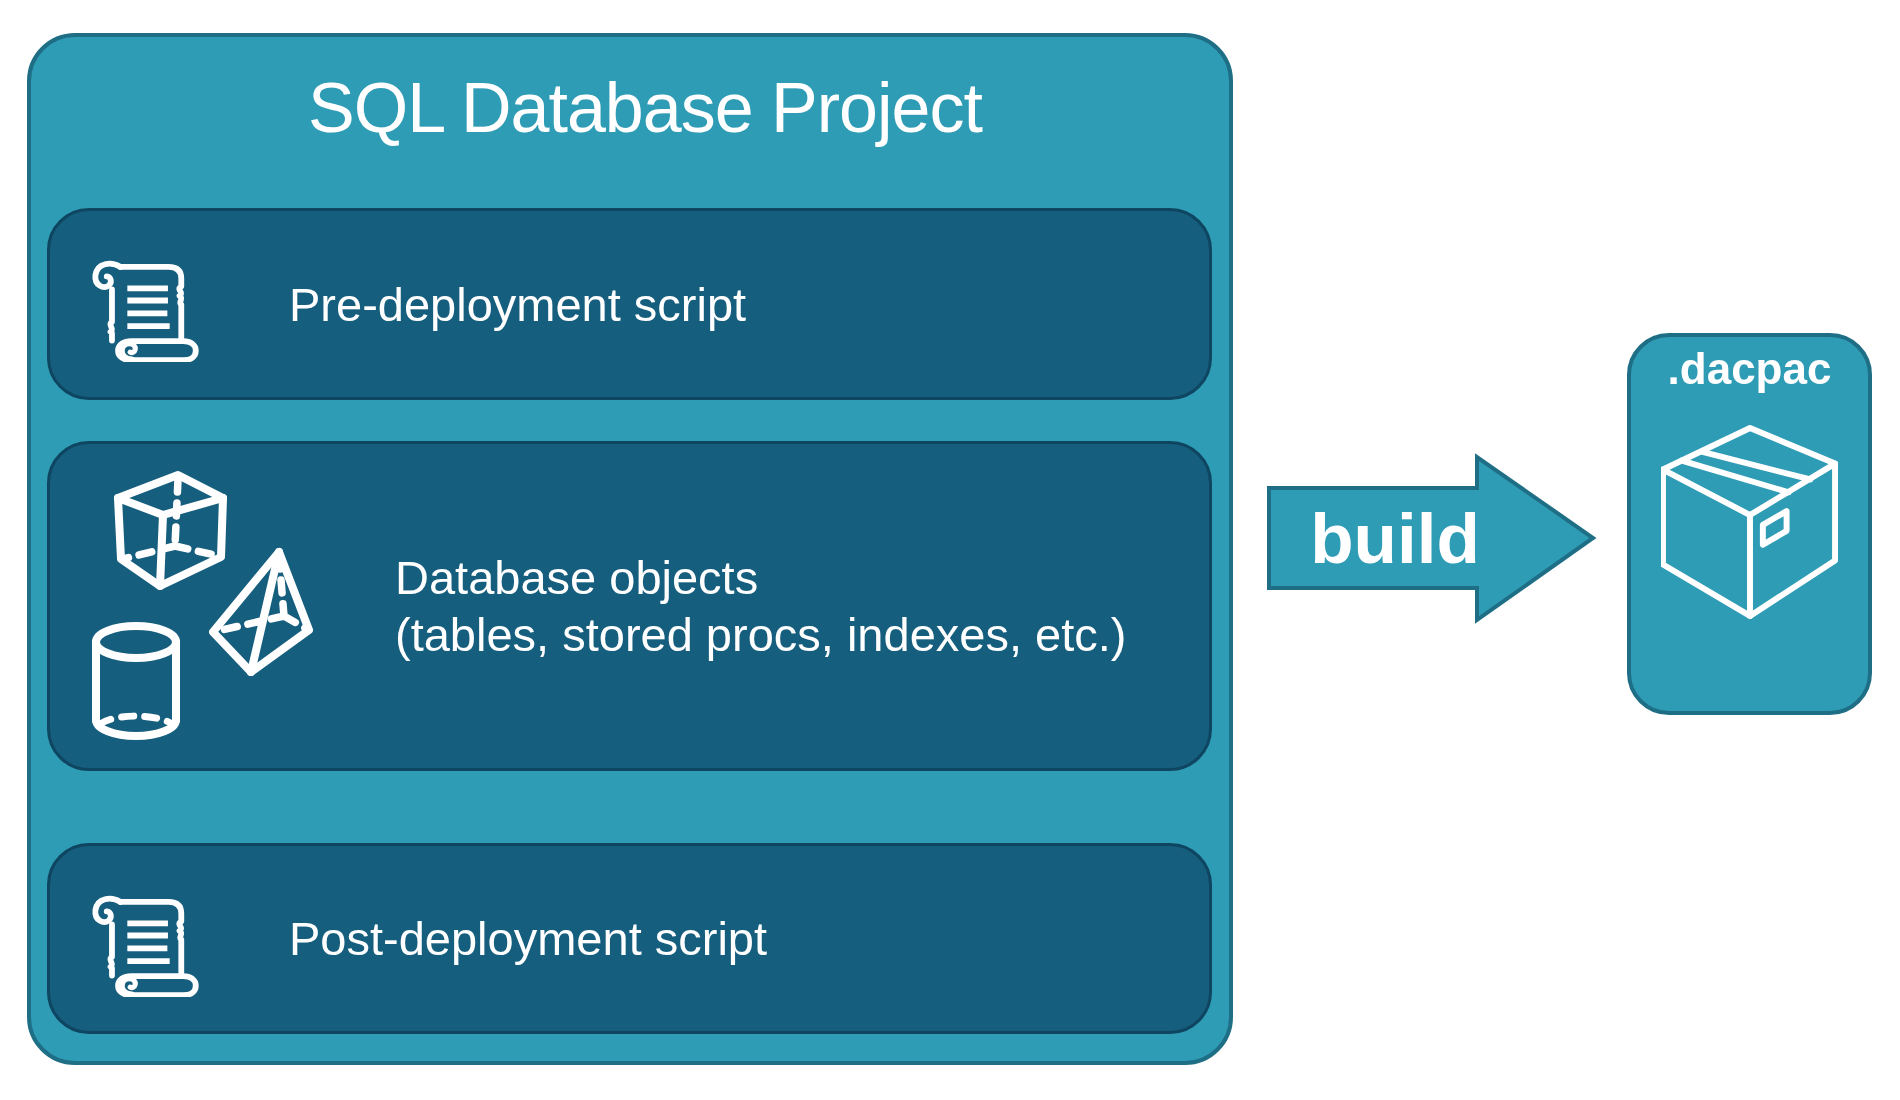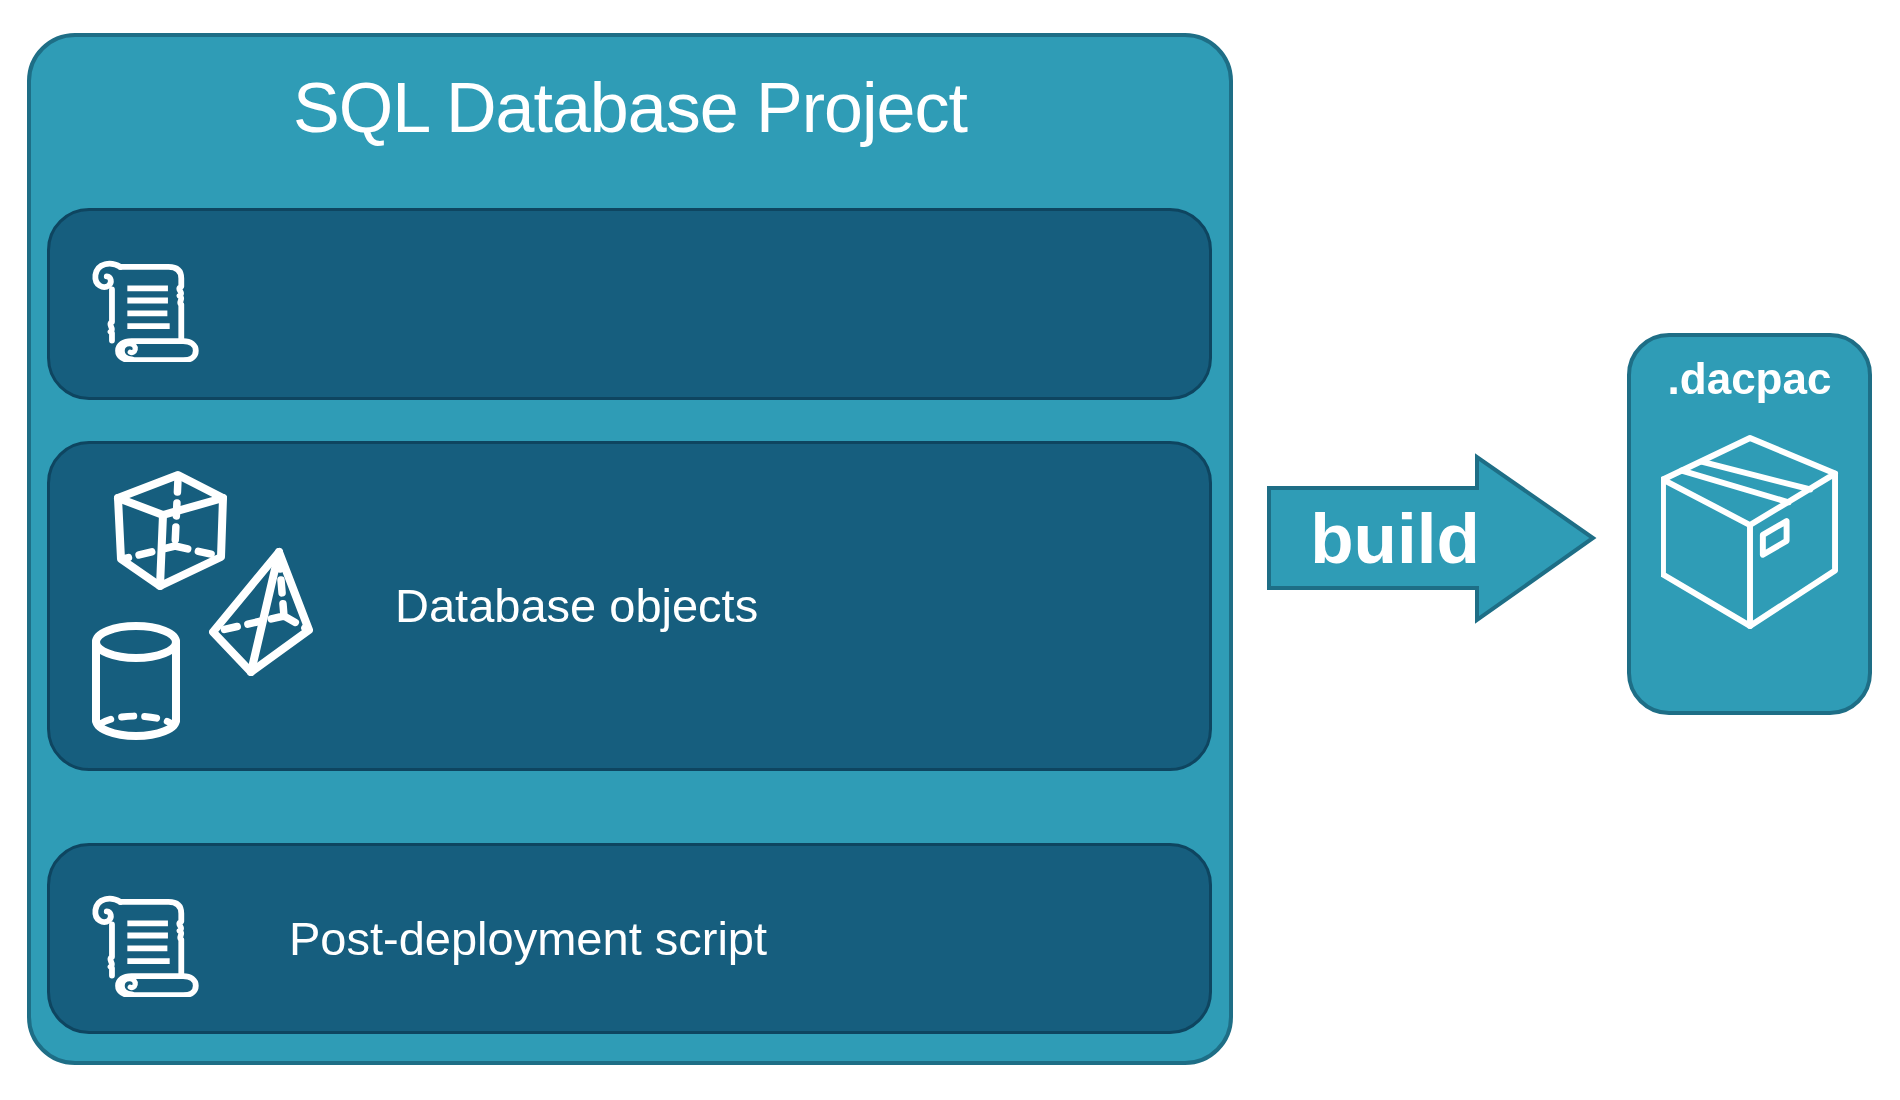--- a/index.html
+++ b/index.html
@@ -8,21 +8,21 @@
     font-family:"Liberation Sans", sans-serif;color:var(--text,#fff);
   }
   
   .project-box{
     position:absolute;left:27px;top:33px;width:1206px;height:1032px;
     background:var(--teal,#2f9cb6);
     border:4px solid var(--teal-border,#1e6e86);
     border-radius:48px;box-sizing:border-box;
   }
   .project-title{
-    position:absolute;left:0;top:0;width:100%;height:142px;
+    position:absolute;left:15px;top:0;width:100%;height:142px;
     display:flex;align-items:center;justify-content:center;
     font-size:70px;font-weight:400;letter-spacing:-1px;color:var(--text,#fff);
     margin:0;
   }
   
   .panel{
     position:absolute;left:16px;width:1165px;
     background:var(--panel,#165e7e);
     border:3px solid var(--panel-border,#0e4560);
     border-radius:42px;box-sizing:border-box;
@@ -54,21 +54,21 @@
     font-size:71px;font-weight:bold;color:var(--text,#fff);
   }
   
   .dacpac-box{
     position:absolute;left:1627px;top:333px;width:245px;height:382px;
     background:var(--teal,#2f9cb6);
     border:4px solid var(--teal-border,#1e6e86);
     border-radius:42px;box-sizing:border-box;
     display:flex;flex-direction:column;align-items:center;
   }
-  .dacpac-label{margin-top:17px;font-size:44px;font-weight:bold;color:var(--text,#fff);}
+  .dacpac-label{margin-top:7px;font-size:44px;font-weight:bold;color:var(--text,#fff);}
   .package-icon{margin-top:20px;}
   
   .wstroke{stroke:var(--text,#fff);fill:none;stroke-linecap:round;stroke-linejoin:round;}
   .wdash{stroke:var(--text,#fff);fill:none;stroke-linecap:round;stroke-linejoin:round;}
   .tline{stroke:var(--text,#fff);fill:none;stroke-linecap:square;}
 </style>
 </head>
 <body>
 
 <div class="canvas">
@@ -78,20 +78,21 @@
 
     <div class="panel panel-pre">
       <svg class="scroll-icon" width="122" height="116" viewBox="0 0 420 400">
         <path class="wstroke" stroke-width="20" d="M132 72 C100 52 52 58 46 100 C42 136 74 150 92 136 C104 126 100 106 85 105"></path>
         <path class="wstroke" stroke-width="20" d="M132 72 L298 72 C328 72 342 86 342 112 L342 140 C322 150 354 160 336 172 C352 182 330 192 342 202 L342 328"></path>
         <path class="wstroke" stroke-width="20" d="M103 150 L103 262 C86 272 114 284 98 296 L103 300 L103 326"></path>
         <path class="wstroke" stroke-width="20" d="M342 328 L348 328 C375 328 392 341 392 361 C392 381 375 394 348 394 L170 394 C143 394 124 381 124 361 C124 341 143 328 170 328 L342 328"></path>
         <path class="wstroke" stroke-width="18" d="M172 390 C152 390 138 378 138 362 C138 347 150 337 164 337 C177 337 185 346 183 357 C181 366 172 370 166 366"></path>
         <path class="tline" stroke-width="20" d="M166 146 H202 M220 146 H286 M166 188 H244 M262 188 H286 M166 232 H284 M166 276 H208 M226 276 H292"></path>
       </svg>
+      <span class="panel-label">Pre-deployment script</span>
     </div>
 
     <div class="panel panel-obj">
       <div>
         <svg class="shape cube-icon" width="114" height="122" viewBox="0 0 114 122">
           <path class="wstroke" stroke-width="8" d="M5 29 L65 6 L110 29 L50 46 Z"></path>
           <path class="wstroke" stroke-width="8" d="M5 29 L8 90 L47 117 L108 88 L110 29"></path>
           <path class="wstroke" stroke-width="8" d="M50 46 L47 117"></path>
           <path class="wdash" stroke-width="7.5" stroke-dasharray="13 11" d="M65 10 L62 77 M62 77 L10 90 M62 77 L106 87"></path>
         </svg>
@@ -102,20 +103,21 @@
         </svg>
         <svg class="shape cylinder-icon" width="90" height="124" viewBox="0 0 90 124">
           <ellipse class="wstroke" stroke-width="8" cx="45" cy="20" rx="40" ry="16"></ellipse>
           <path class="wstroke" stroke-width="8" d="M5 20 L5 98 M85 20 L85 98"></path>
           <path class="wstroke" stroke-width="8" d="M5 98 A40 16 0 0 0 85 98"></path>
           <path class="wdash" stroke-width="7" stroke-dasharray="12 11" d="M9 102 A40 14 0 0 1 81 102"></path>
         </svg>
       </div>
       <div class="panel-label-2line">
         <span>Database objects</span>
+        <span>(tables, stored procs, indexes, etc.)</span>
       </div>
     </div>
 
     <div class="panel panel-post">
       <svg class="scroll-icon" width="122" height="116" viewBox="0 0 420 400">
         <path class="wstroke" stroke-width="20" d="M132 72 C100 52 52 58 46 100 C42 136 74 150 92 136 C104 126 100 106 85 105"></path>
         <path class="wstroke" stroke-width="20" d="M132 72 L298 72 C328 72 342 86 342 112 L342 140 C322 150 354 160 336 172 C352 182 330 192 342 202 L342 328"></path>
         <path class="wstroke" stroke-width="20" d="M103 150 L103 262 C86 272 114 284 98 296 L103 300 L103 326"></path>
         <path class="wstroke" stroke-width="20" d="M342 328 L348 328 C375 328 392 341 392 361 C392 381 375 394 348 394 L170 394 C143 394 124 381 124 361 C124 341 143 328 170 328 L342 328"></path>
         <path class="wstroke" stroke-width="18" d="M172 390 C152 390 138 378 138 362 C138 347 150 337 164 337 C177 337 185 346 183 357 C181 366 172 370 166 366"></path>

